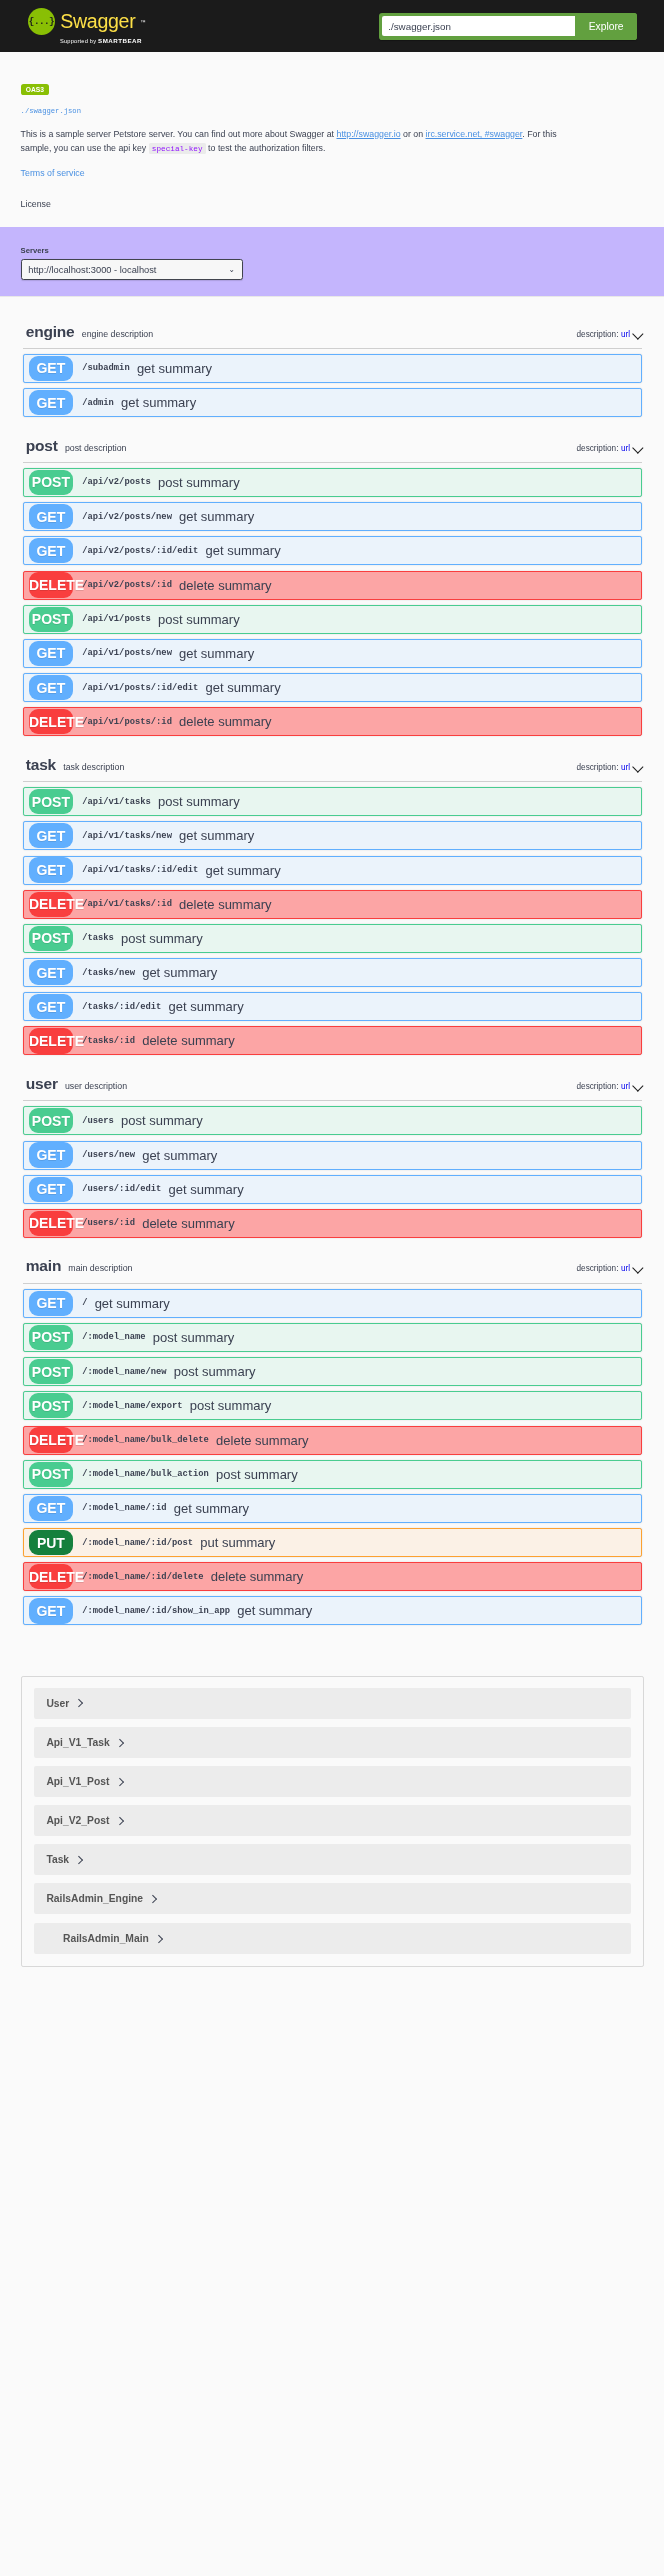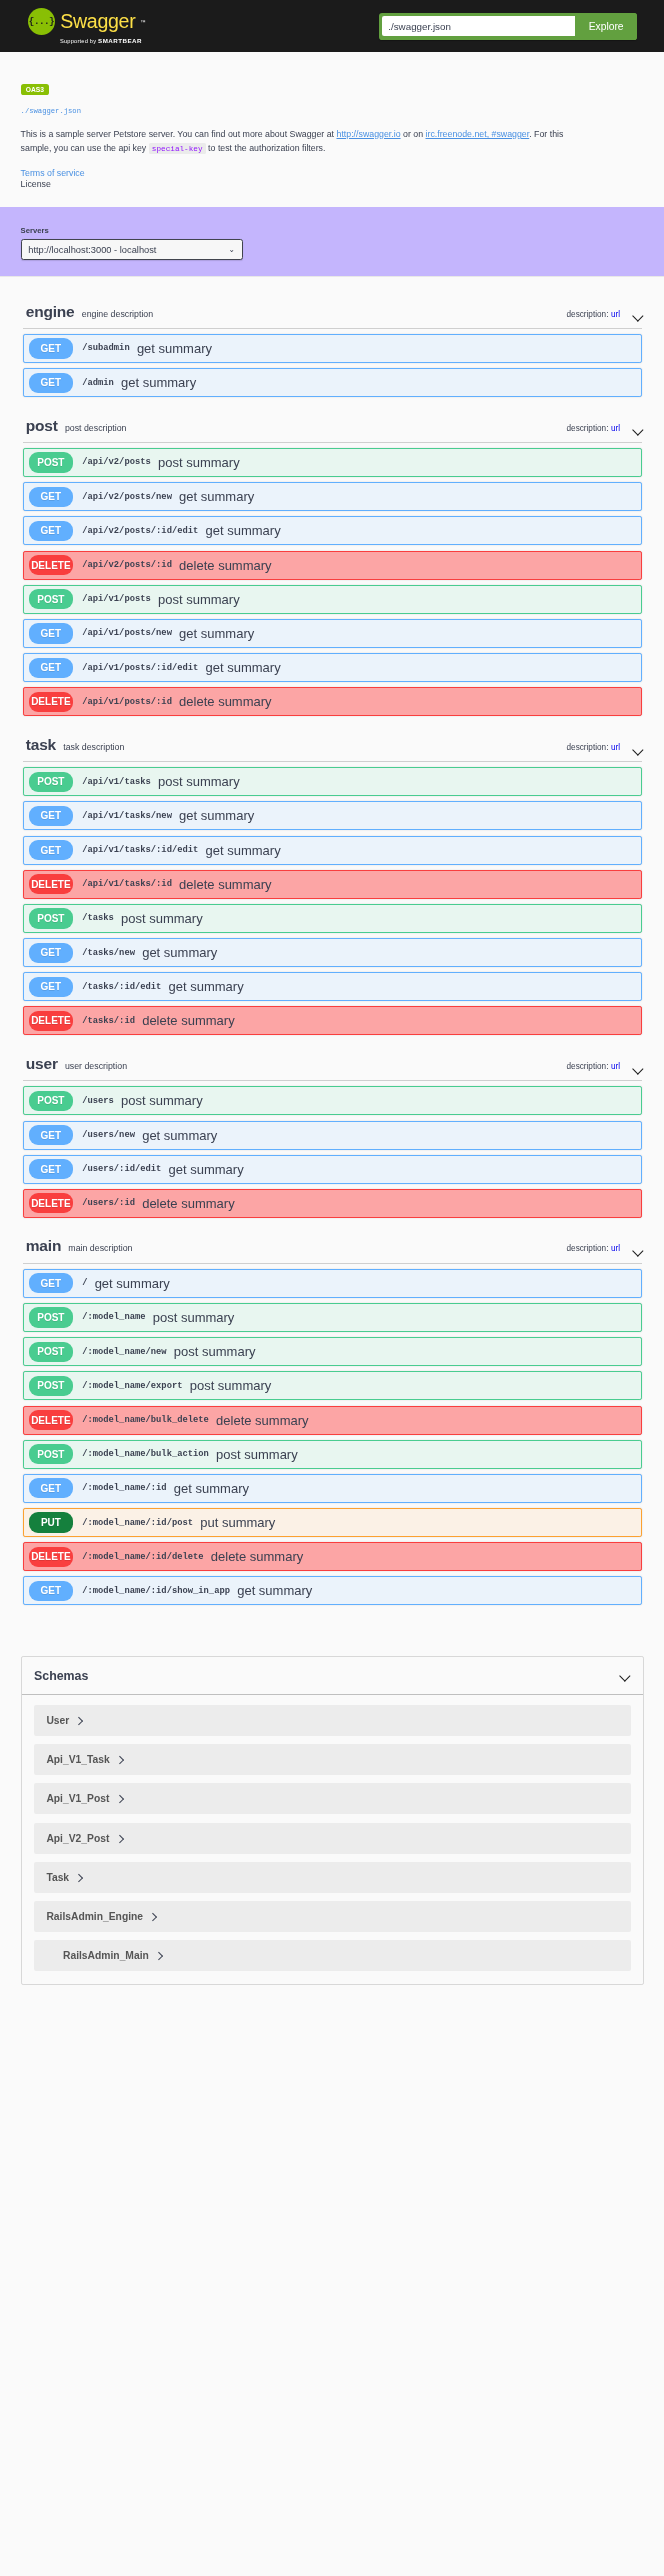--- a/index.html
+++ b/index.html
@@ -149,21 +149,21 @@
     border-radius: 1.5px;
   }
   .tos-link {
     display: block;
     margin-top: 12.4px;
     color: #4990e2;
     font-size: 8.8px;
     text-decoration: none;
   }
   .license-line {
-    margin-top: 1px;
+    margin-top: 21px;
     font-size: 8.8px;
     color: #3b4151;
   }
 
   
   .servers-wrap {
     background: #c4b5fd;
     padding: 19.6px 20.6px 15.5px 20.6px;
     border-bottom: 0.5px solid #e8e8e8;
   }
@@ -206,22 +206,22 @@
   }
   .tag-desc {
     font-size: 8.8px;
     color: #3b4151;
     margin-left: 7.2px;
     font-weight: normal;
   }
   .tag-right {
     margin-left: auto;
     display: flex;
-    align-items: flex-end;
-    gap: 13px;
+    align-items: flex-start;
+    gap: 3px;
     font-size: 8.2px;
     color: #3b4151;
   }
   .tag-right a { color: #0000ee; text-decoration: none; }
   .chevron-down {
     display: inline-block;
     width: 11.3px; height: 6.2px;
     position: relative;
   }
   .chevron-down::before {
@@ -250,21 +250,21 @@
     cursor: pointer;
     height: 29px;
     padding: 0 0 0 5.2px;
     box-shadow: 0 0 1.5px rgba(0,0,0,.18);
   }
   .op .verb {
     width: 44px;
     min-width: 44px;
     text-align: center;
     color: #fff;
-    font-size: 10px;
+    font-size: 14px;
     font-weight: bold;
     border-radius: 9px;
     padding: 4.6px 0;
     font-family: "Liberation Sans", sans-serif;
     text-shadow: 0 0.5px 0 rgba(0,0,0,.1);
   }
   .op .path {
     margin-left: 9.3px;
     font-family: "Liberation Mono", "DejaVu Sans Mono", monospace;
     font-size: 8.8px;
@@ -359,21 +359,21 @@
     <input class="topbar-input" type="text" value="./swagger.json" style="">
     <button class="explore-btn">Explore</button>
   </div>
 </div>
 
 <div class="infoblock">
   <span class="oas-badge">OAS3</span>
   <a class="json-link" href="#">./swagger.json</a>
 
   <p class="desc-p">
-    <span>This is a sample server Petstore server. You can find out more about Swagger at </span><a href="#">http://swagger.io</a><span> or on </span><a href="#">irc.freenode.net, #swagger</a><span>. For this sample, you can use the api key </span><code class="inline">special-key</code><span> to test the authorization filters.</span>
+    <span>This is a sample server Petstore server. You can find out more about Swagger at </span><a href="#">http://swagger.io</a><span> or on </span><a href="#">irc.service.net, #swagger</a><span>. For this sample, you can use the api key </span><code class="inline">special-key</code><span> to test the authorization filters.</span>
   </p>
 
   <a class="tos-link" href="#">Terms of service</a>
   <div class="license-line">License</div>
 </div>
 
 <div class="servers-wrap">
   <div class="servers-label">Servers</div>
   <div class="server-select">
     <span>http://localhost:3000 - localhost</span>
@@ -593,24 +593,20 @@
       </div>
       <div class="op get">
         <span class="verb">GET</span>
         <span class="path">/:model_name/:id/show_in_app</span>
         <span class="summary">get summary</span>
       </div>
     </div>
   </div>
 
 <div class="schemas-wrap">
-  <div class="schemas-head">
-    <span class="schemas-title">Schemas</span>
-    <span class="chevron-down"></span>
-  </div>
   <div class="schemas-body" id="schemas-root">
       <div class="schema-item">
         <span class="schema-name">User</span>
         <span class="chevron-right"></span>
       </div>
       <div class="schema-item">
         <span class="schema-name">Api_V1_Task</span>
         <span class="chevron-right"></span>
       </div>
       <div class="schema-item">

